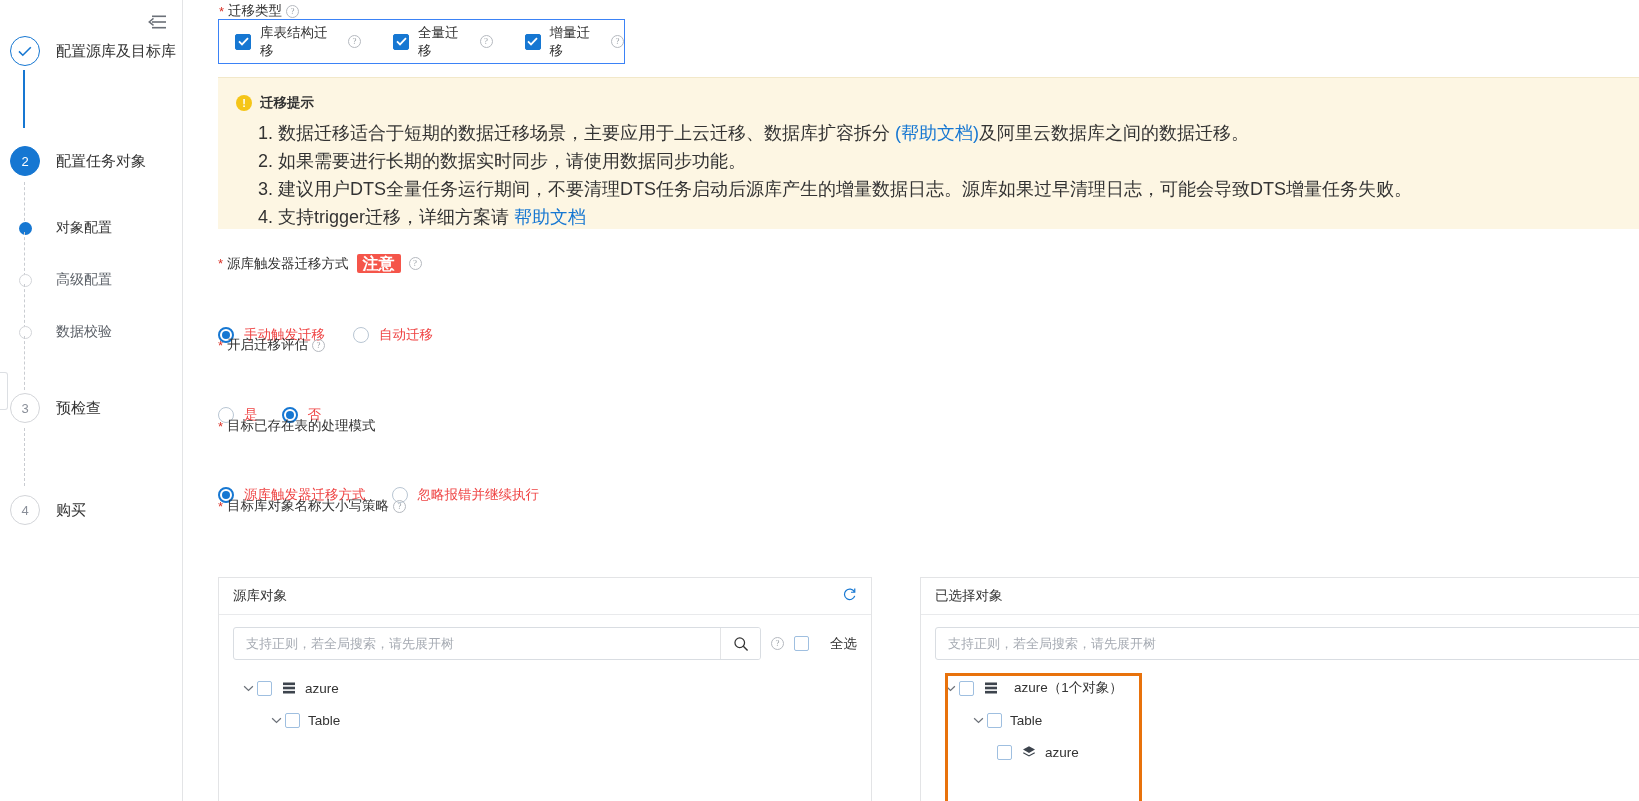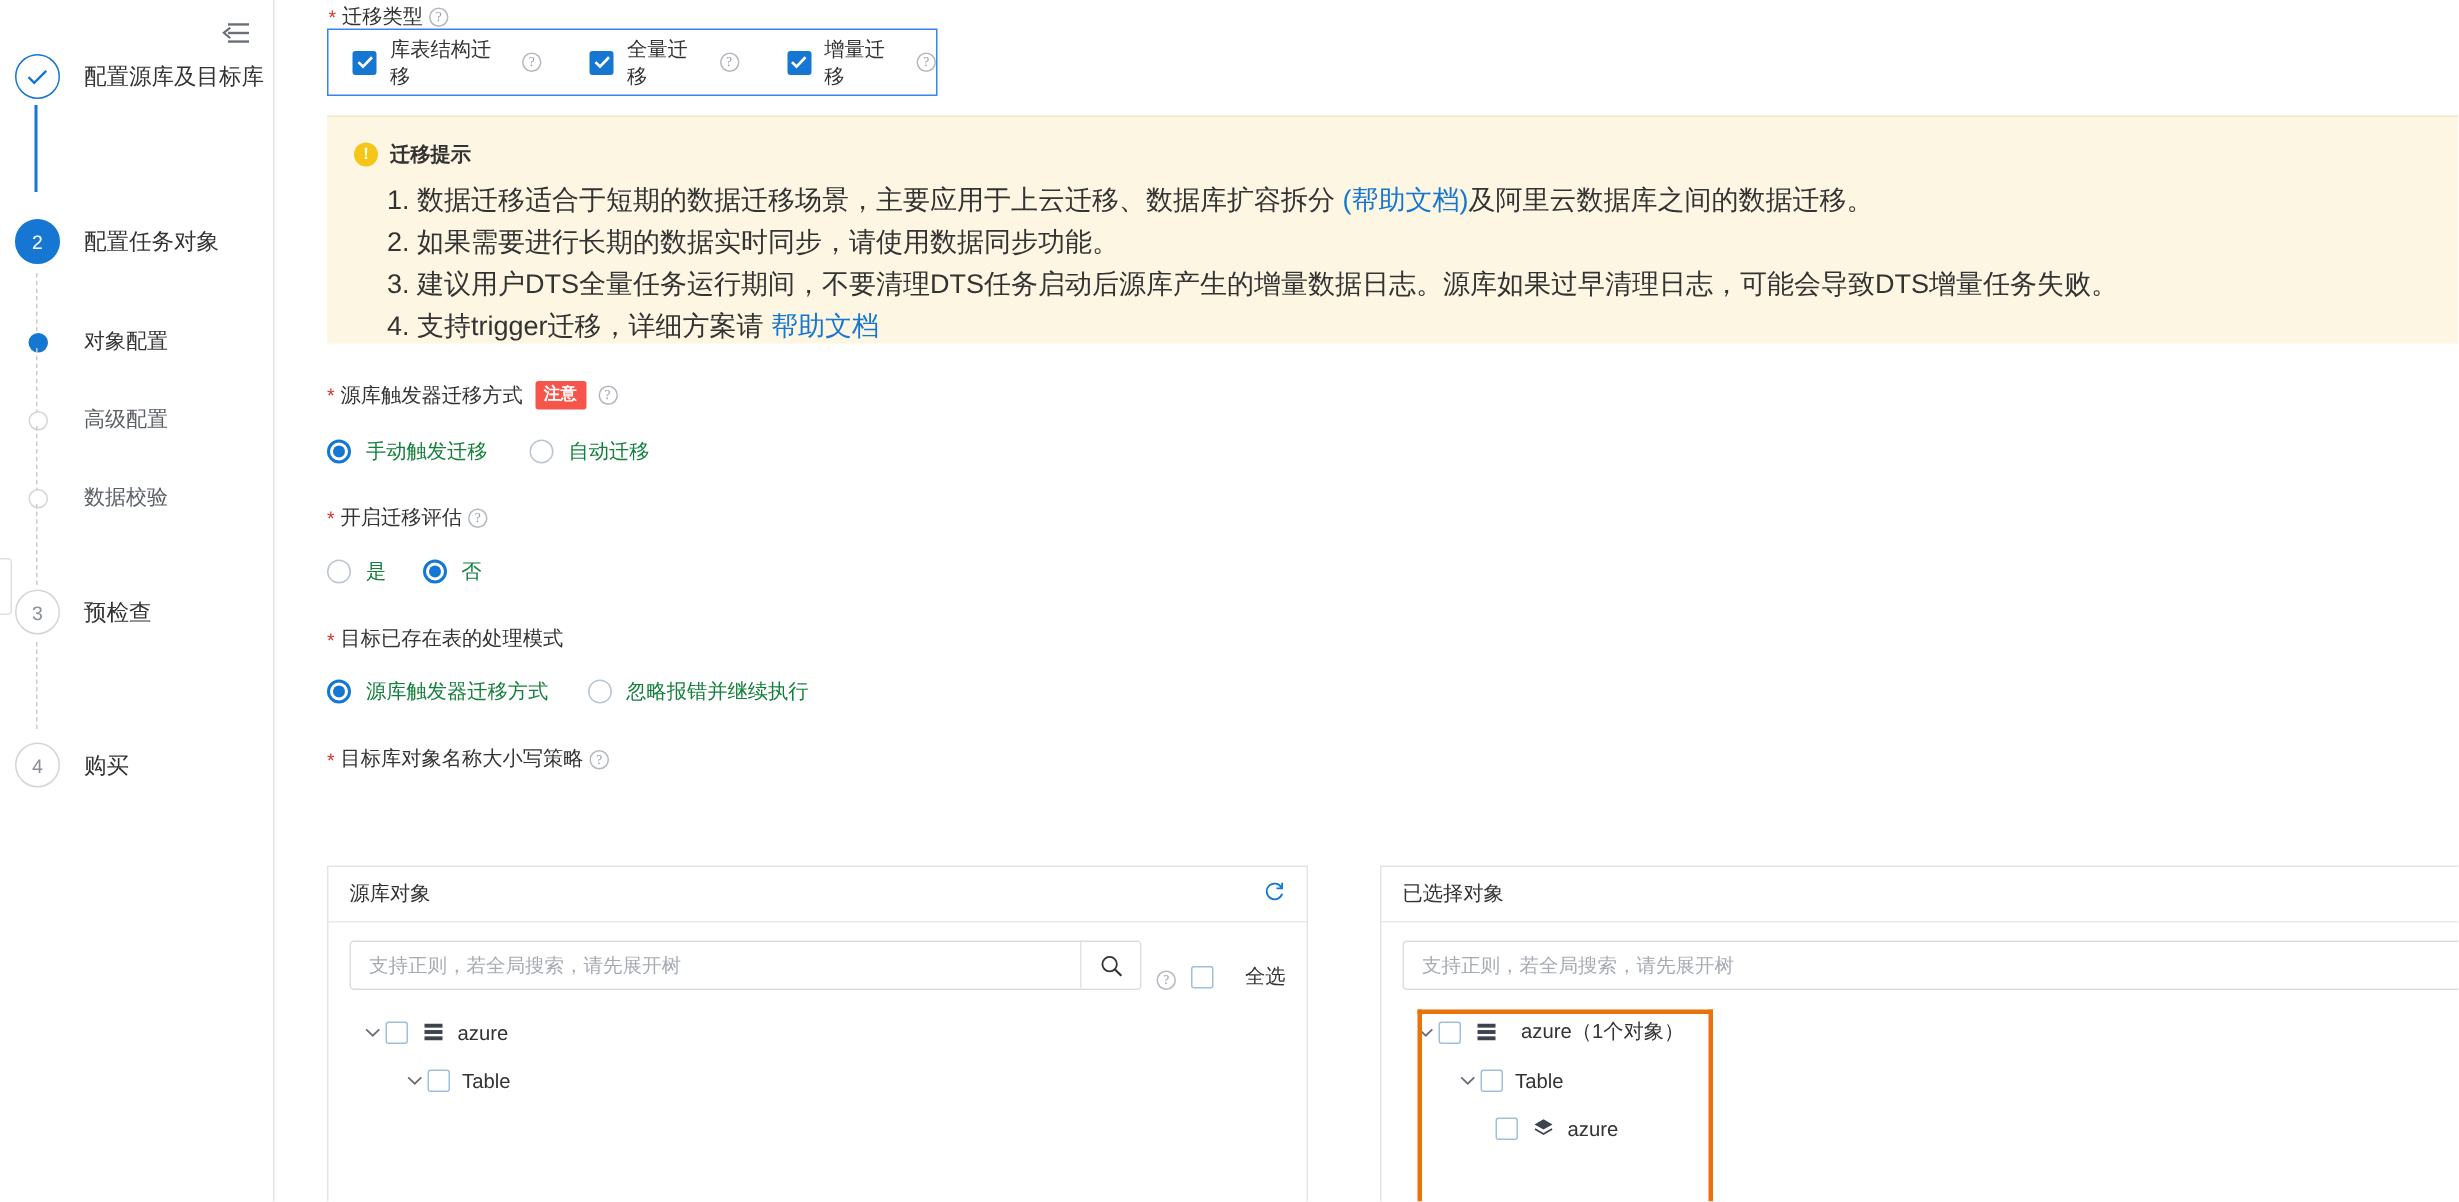--- a/index.html
+++ b/index.html
@@ -104,31 +104,31 @@
   }
   .notice-li {
     font-size: 18px; color: #333; line-height: 28px; padding-left: 22px;
     white-space: nowrap;
   }
   .lnk { color: #1677d2; cursor: pointer; }
 
   
   .frow { position: absolute; left: 10px; }
   .radio-group { display: flex; align-items: center; gap: 28px; }
-  .rb-item { display: flex; align-items: center; gap: 10px; font-size: 13.5px; color: #15803d; cursor: pointer; }
+  .rb-item { display: flex; align-items: center; gap: 10px; font-size: 13.5px; color: #ef4444; cursor: pointer; margin-top: 34px; }
   .radio {
     width: 16px; height: 16px; border-radius: 50%; flex: none;
     display: flex; align-items: center; justify-content: center;
   }
   .radio.on { border: 2px solid #1677d2; background: #fff; }
   .radio.on::after { content:""; width: 8px; height: 8px; border-radius: 50%; background: #1677d2; }
   .radio.off { border: 1px solid #b9c6d3; background: #fff; }
 
   .tag-warn {
-    background: #f5554a; color: #fff; font-size: 11px; font-weight: bold;
+    background: #f5554a; color: #fff; font-size: 16px; font-weight: bold;
     padding: 1px 6px; border-radius: 2px; margin-left: 4px; line-height: 17px;
   }
 
   .select-box {
     position: absolute; left: 10px; top: 520px; width: 437px; height: 36px;
     border: 1px solid #d9dde2; border-radius: 3px; background: #fff;
     display: flex; align-items: center; justify-content: space-between;
     padding: 0 12px; font-size: 13.5px; color: #333; cursor: pointer;
   }
   .chev { color: #8a8f99; font-size: 12px; }
@@ -141,21 +141,21 @@
   .panel.left  { left: 10px;  width: 654px; }
   .panel.right { left: 712px; width: 918px; }
   .panel-head {
     height: 37px; border-bottom: 1px solid #e9eaec;
     display: flex; align-items: center; justify-content: space-between;
     padding: 0 14px; font-size: 13.5px; color: #333;
   }
   .panel-head-right { display: flex; align-items: center; gap: 7px; }
   .refresh-icon { color: #1677d2; font-size: 15px; cursor: pointer; }
 
-  .panel-search { display: flex; align-items: flex-end; padding: 12px 14px 0 14px; gap: 10px; }
+  .panel-search { display: flex; align-items: center; padding: 12px 14px 0 14px; gap: 10px; }
   .search-wrap {
     flex: 1; height: 33px; border: 1px solid #d9dde2; border-radius: 3px;
     display: flex; align-items: stretch; background: #fff; overflow: hidden;
   }
   .search-wrap input {
     flex: 1; border: 0; outline: none; padding: 0 12px;
     font-size: 13px; color: #333; background: transparent;
     font-family: "Liberation Sans", "DejaVu Sans", sans-serif;
   }
   .search-wrap input::placeholder { color: #a6abb3; }

